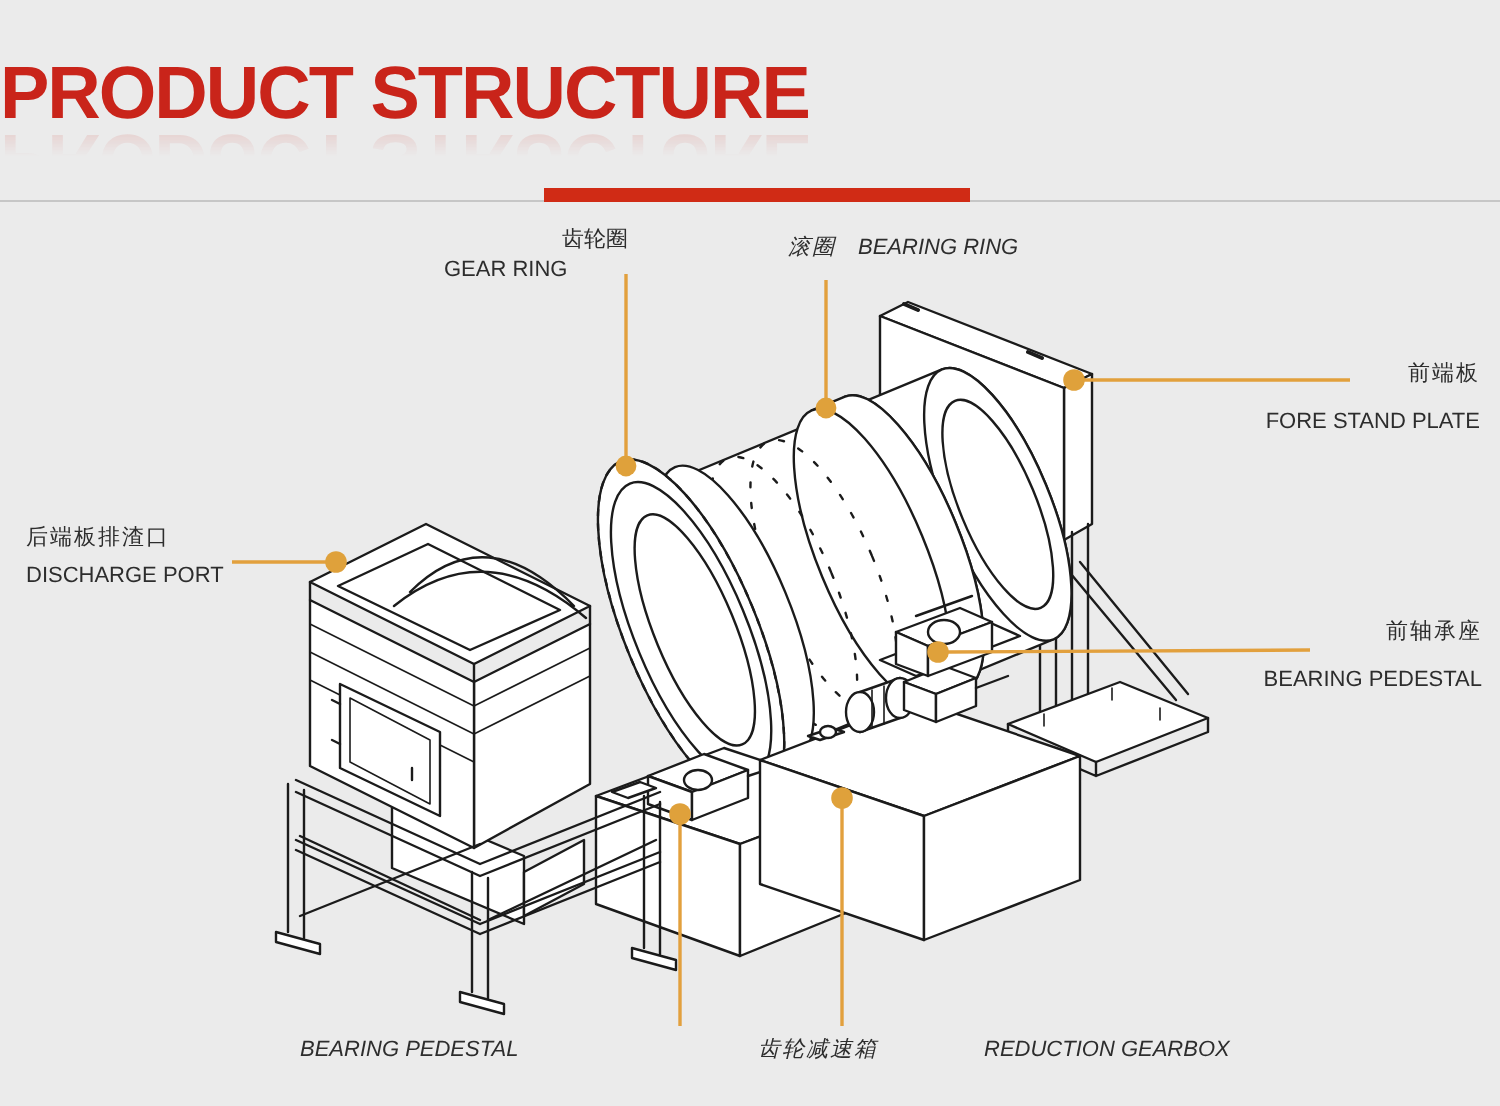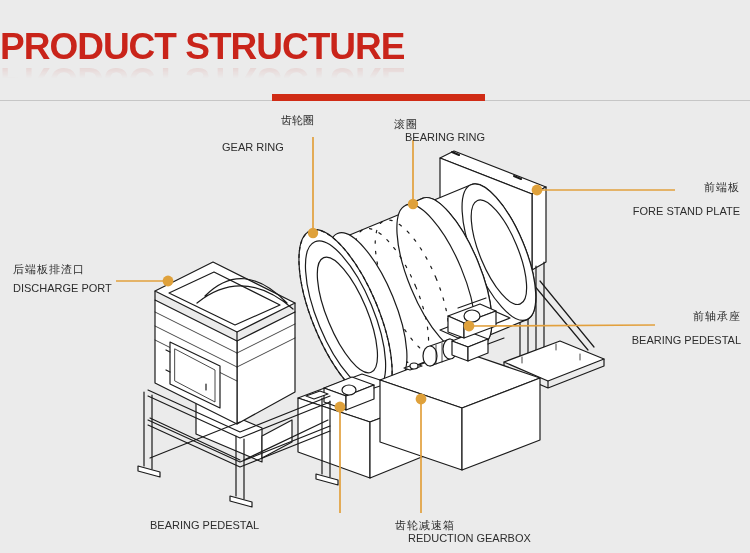--- a/index.html
+++ b/index.html
@@ -21,32 +21,32 @@
     mask-image:linear-gradient(to bottom,transparent 52%,rgba(0,0,0,.65) 100%);
   }
   .header-divider{position:absolute;left:0;top:100px;width:750px;height:1px;background:#c6c6c6;z-index:1;}
   .accent-bar{position:absolute;left:272px;top:94px;width:213px;height:7px;background:#d02b15;z-index:2;}
 
   
   .lbl{position:absolute;z-index:7;font-size:11px;color:#2d2d2d;white-space:nowrap;line-height:1.15;}
   .lbl .zh{letter-spacing:1px;}
   .col{display:flex;flex-direction:column;gap:6px;}
   .col.right{align-items:flex-end;text-align:right;gap:11px;}
-  .row{display:flex;flex-direction:column;align-items:flex-start;}
+  .row{display:flex;flex-direction:row;align-items:flex-end;font-style:italic;}
 
   #lbl-gear-zh{left:281px;top:114px;}
-  #lbl-gear-en{left:222px;top:141px;}
+  #lbl-gear-en{left:222px;top:129px;}
   #lbl-rolling{left:394px;top:118px;}
   #lbl-rolling .en{margin-left:11px;}
   #lbl-fore{right:10px;top:181px;}
   #lbl-discharge{left:13px;top:263px;}
   #lbl-frontbearing{right:9px;top:310px;}
   #lbl-thrust{left:150px;top:519px;}
   #lbl-thrust .zh{margin-left:8px;}
-  #lbl-gearbox{left:395px;top:519px;}
+  #lbl-gearbox{left:379px;top:519px;gap:40px;}
   #lbl-gearbox .en{margin-left:13px;}
 
   
   svg{position:absolute;left:0;top:0;z-index:3;}
   svg.leaders{z-index:5;}
   .m{stroke:#1b1b1b;stroke-width:1.2;fill:none;stroke-linejoin:round;stroke-linecap:round;}
   .mw{stroke:#1b1b1b;stroke-width:1.2;fill:#ffffff;stroke-linejoin:round;}
   .thin{stroke-width:0.8;}
   .bold{stroke-width:2;}
   .leader-line{stroke:#e2a03d;stroke-width:1.7;fill:none;}

